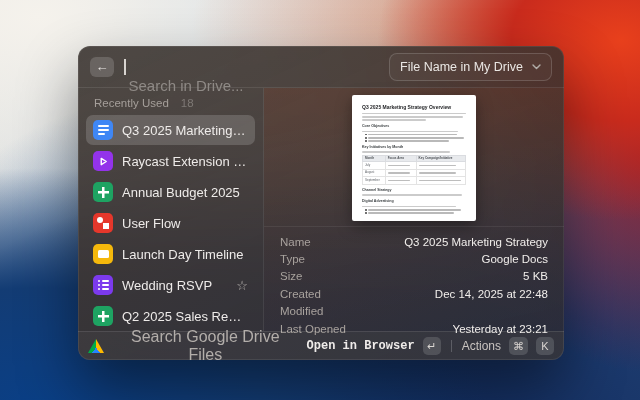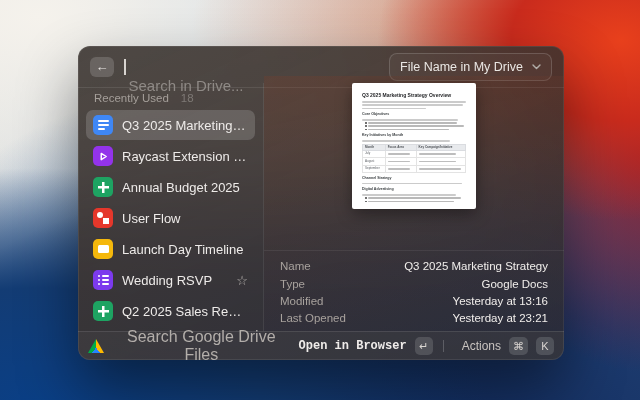--- a/index.html
+++ b/index.html
@@ -41,21 +41,21 @@
   .caret { width:1.5px; height:16px; background:#d8d4d0; margin-right:3px; flex:none; }
   .search-input { flex:1; min-width:0; background:transparent; border:none; outline:none;
     font-family:"Liberation Sans",sans-serif; font-size:15px; color:#f0edea;margin-top:37px; }
   .search-input::placeholder { color:#8f8a86; }
   .scope { height:28px; flex:none; display:flex; align-items:center; gap:9px; padding:0 10px;
     border:1px solid rgba(255,255,255,0.16); border-radius:8px; background:rgba(255,255,255,0.03); }
   .scope-label { font-size:12.5px; font-weight:500; color:#eae7e4; white-space:nowrap; }
   .chev { width:9px; height:6px; flex:none; }
 
   
-  .body { flex:1; display:flex; min-height:0;align-items:flex-end; }
+  .body { flex:1; display:flex; min-height:0; }
   .list-pane { width:186px; flex:none; padding:6px 8px 4px; border-right:1px solid rgba(255,255,255,0.08);
     display:flex; flex-direction:column; overflow:hidden; }
   .section-hdr { padding:3px 8px 6px; font-size:11.5px; color:#a59f9a; }
   .section-count { color:#7e7975; margin-left:12px; }
   .item { height:30px; flex:none; display:flex; align-items:center; gap:9px; padding:0 7px;
     border-radius:7px; margin-bottom:1px; cursor:default; }
   .item.selected { background:rgba(255,255,255,0.16); }
   .item-label { font-size:13px; font-weight:500; color:#eeebe9; white-space:nowrap; overflow:hidden;
     text-overflow:ellipsis; }
   .star { margin-left:auto; font-size:13px; color:#b8b3af; flex:none; }
@@ -92,37 +92,37 @@
   .doc-h { font-size:3.6px; font-weight:bold; color:#3c4043; line-height:5px; margin-top:3px; white-space:nowrap; }
   .bullet { display:flex; align-items:center; gap:1.5px; margin:1.6px 0 1.6px 3px; }
   .bullet::before { content:""; width:1.6px; height:1.6px; background:#555; border-radius:50%; flex:none; }
   .bullet .ln { flex:1; margin:0; background:#b9b9b9; }
   .doc-table { width:100%; border-collapse:collapse; margin-top:2px; }
   .doc-table th { background:#e8eaed; font-size:3px; color:#4d5156; text-align:left; font-weight:bold;
     padding:1px 2px; border:0.5px solid #dadce0; line-height:3.4px; }
   .doc-table td { border:0.5px solid #e3e3e3; padding:1.5px 2px; font-size:3px; color:#5f6368; line-height:3.4px; }
   .cell-ln { height:1.4px; background:#bdbdbd; border-radius:1px; width:85%; }
 
-  .meta { flex:1; border-top:1px solid rgba(255,255,255,0.07); padding:6px 16px 4px; display:flex; flex-direction:column;margin-top:36px; }
+  .meta { flex:1; border-top:1px solid rgba(255,255,255,0.07); padding:6px 16px 4px; display:flex; flex-direction:column; }
   .meta-row { height:17.4px; display:flex; align-items:center; justify-content:space-between; gap:12px; }
   .meta-label { font-size:11.5px; color:#a8a29d; flex:none; }
   .meta-value { font-size:11.5px; font-weight:500; color:#f1eeeb; white-space:nowrap; overflow:hidden; text-overflow:ellipsis; }
 
   
   .footer { height:29px; flex:none; display:flex; align-items:center; gap:8px; padding:0 10px;
     border-top:1px solid rgba(255,255,255,0.10); background:rgba(255,255,255,0.03); }
   .drive-logo { width:16px; height:14px; clip-path:polygon(50% 0, 100% 100%, 0 100%);
     background:conic-gradient(from 0deg at 50% 62%, #ffba00 0deg 144deg, #2684fc 144deg 216deg, #00ac47 216deg 360deg); flex:none; }
   .footer-src { font-size:16px; color:#b3aeaa;text-align:center; }
   .footer-right { margin-left:auto; display:flex; align-items:center; gap:8px; }
   .action-primary { font-size:12px; font-weight:600; color:#efecea; white-space:nowrap;font-family:Liberation Mono, monospace; }
   .key { min-width:18px; height:18px; padding:0 4px; border-radius:5px; background:rgba(255,255,255,0.14);
     display:flex; align-items:center; justify-content:center; font-size:11px; color:#d9d5d1; }
   .vdiv { width:1px; height:12px; background:rgba(255,255,255,0.20); margin:0 2px; }
-  .action-secondary { font-size:12px; font-weight:500; color:#c9c4c0; white-space:nowrap;margin-left:8px; }
+  .action-secondary { font-size:12px; font-weight:500; color:#c9c4c0; white-space:nowrap; }
 </style>
 </head>
 <body>
 
 <div class="wallpaper"></div>
 
 <div class="window">
 
   <div class="header">
     <div class="back-btn">
@@ -281,22 +281,29 @@
       <div class="meta">
         <div class="meta-row">
           <span class="meta-label">Name</span>
           <span class="meta-value">Q3 2025 Marketing Strategy</span>
         </div>
         <div class="meta-row">
           <span class="meta-label">Type</span>
           <span class="meta-value">Google Docs</span>
         </div>
         <div class="meta-row">
+          <span class="meta-label">Size</span>
+          <span class="meta-value">5 KB</span>
+        </div>
+        <div class="meta-row">
+          <span class="meta-label">Created</span>
+          <span class="meta-value">Dec 14, 2025 at 22:48</span>
+        </div>
+        <div class="meta-row">
           <span class="meta-label">Modified</span>
-          <span class="meta-value">Yesterday at 13:16</span>
         </div>
         <div class="meta-row">
           <span class="meta-label">Last Opened</span>
           <span class="meta-value">Yesterday at 23:21</span>
         </div>
       </div>
     </div>
   </div>
 
   <div class="footer">

